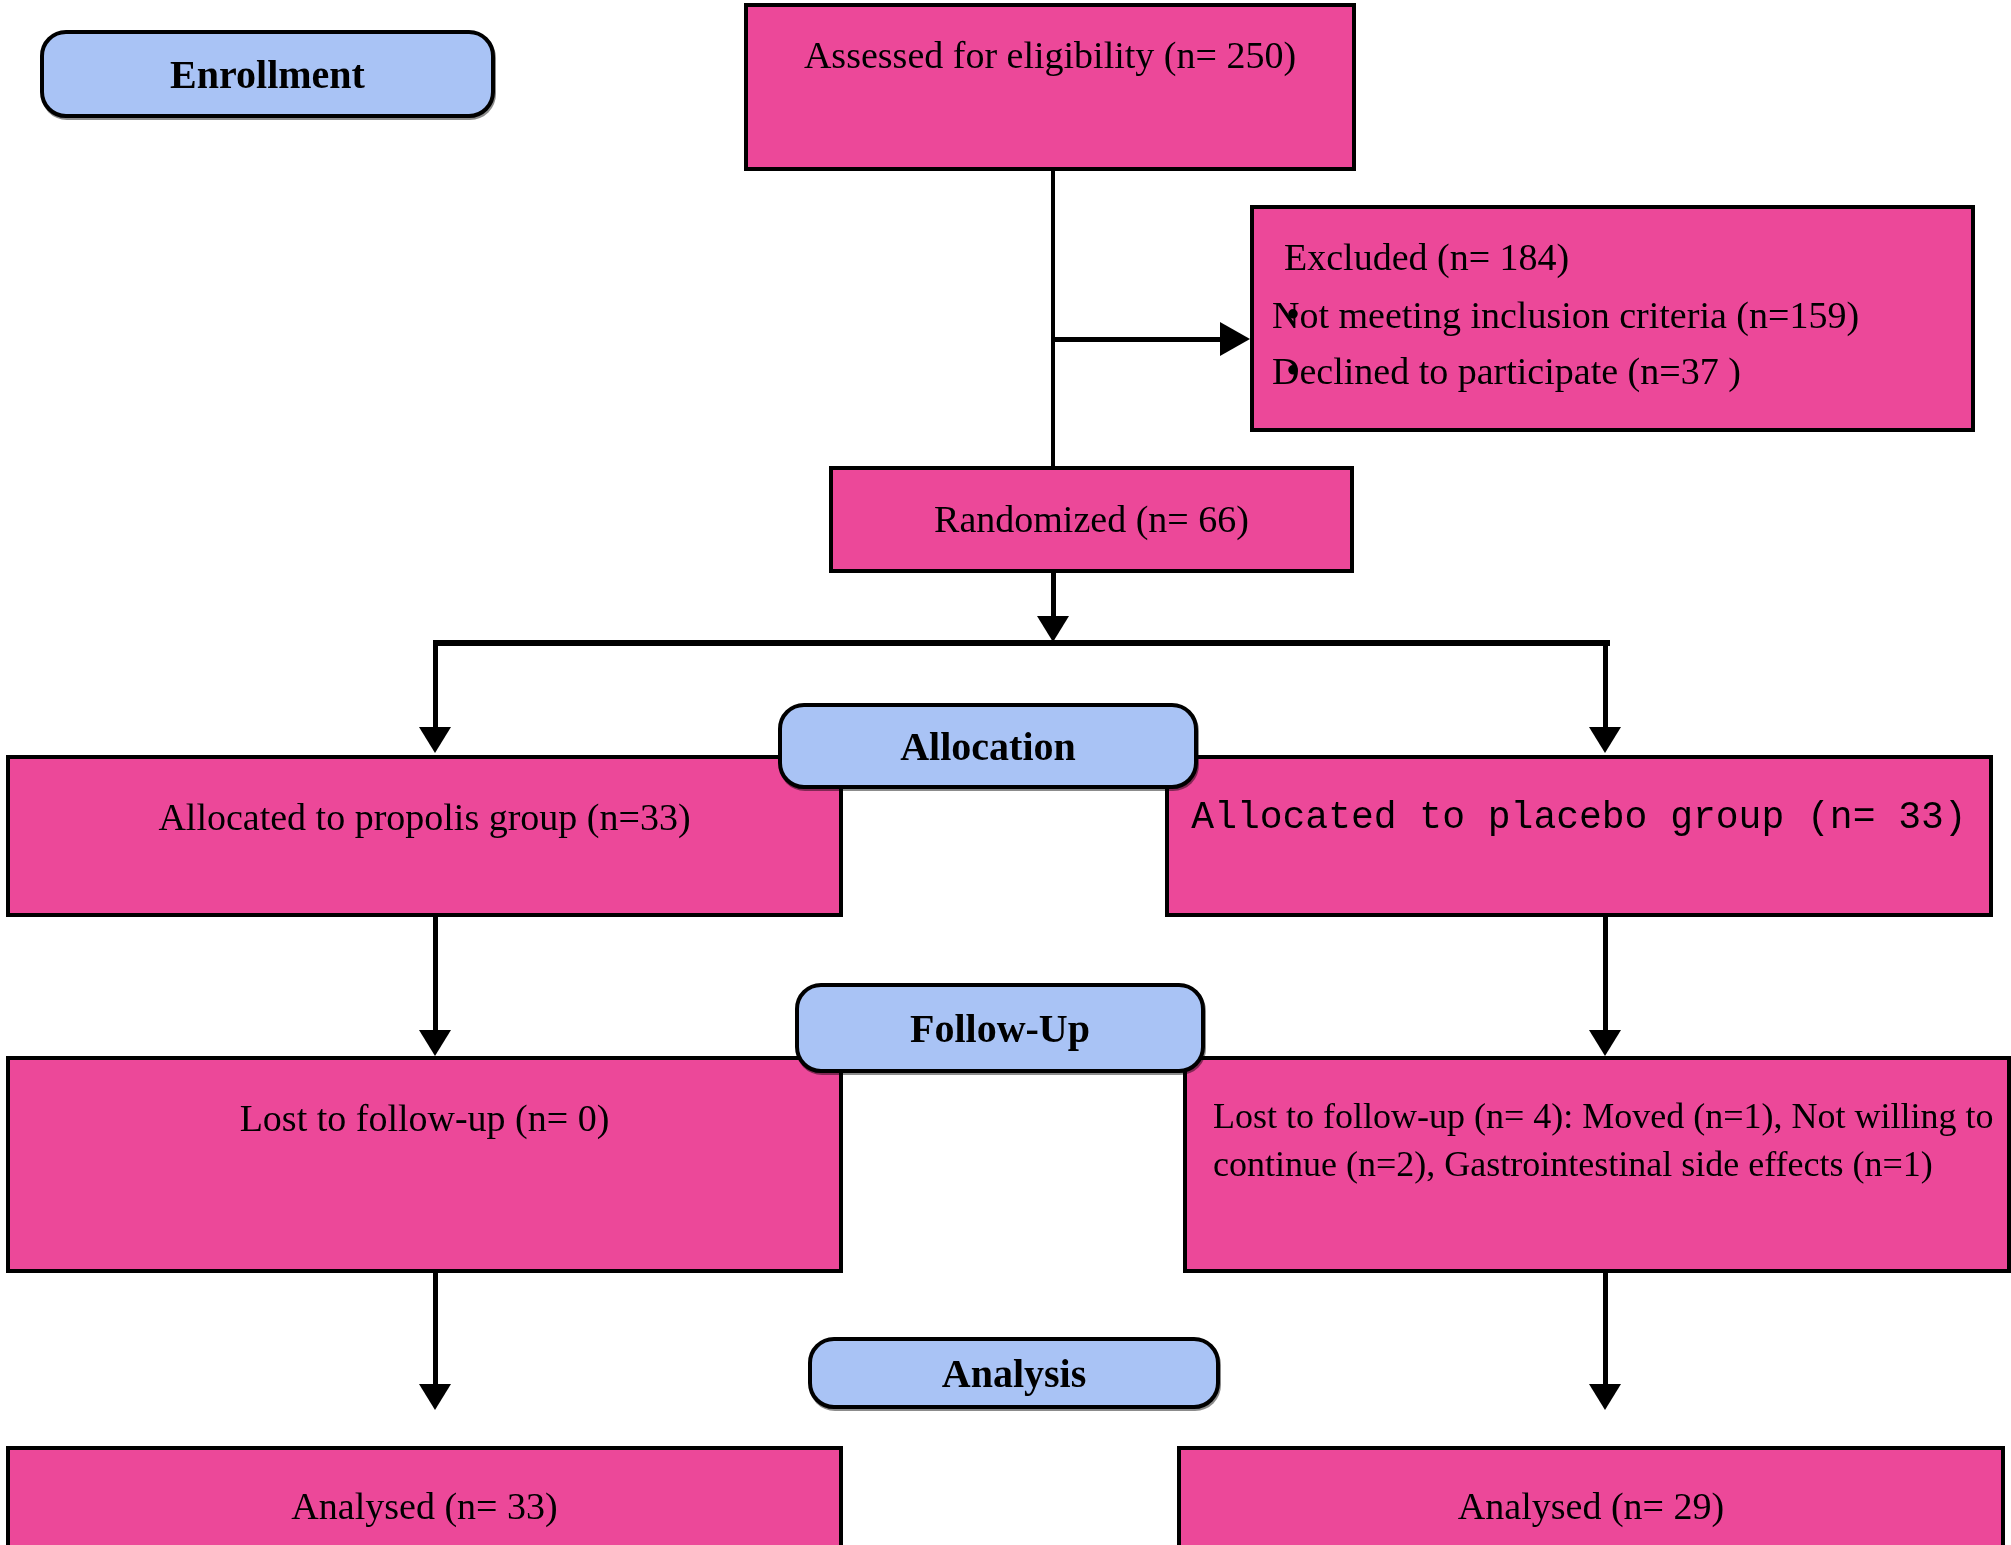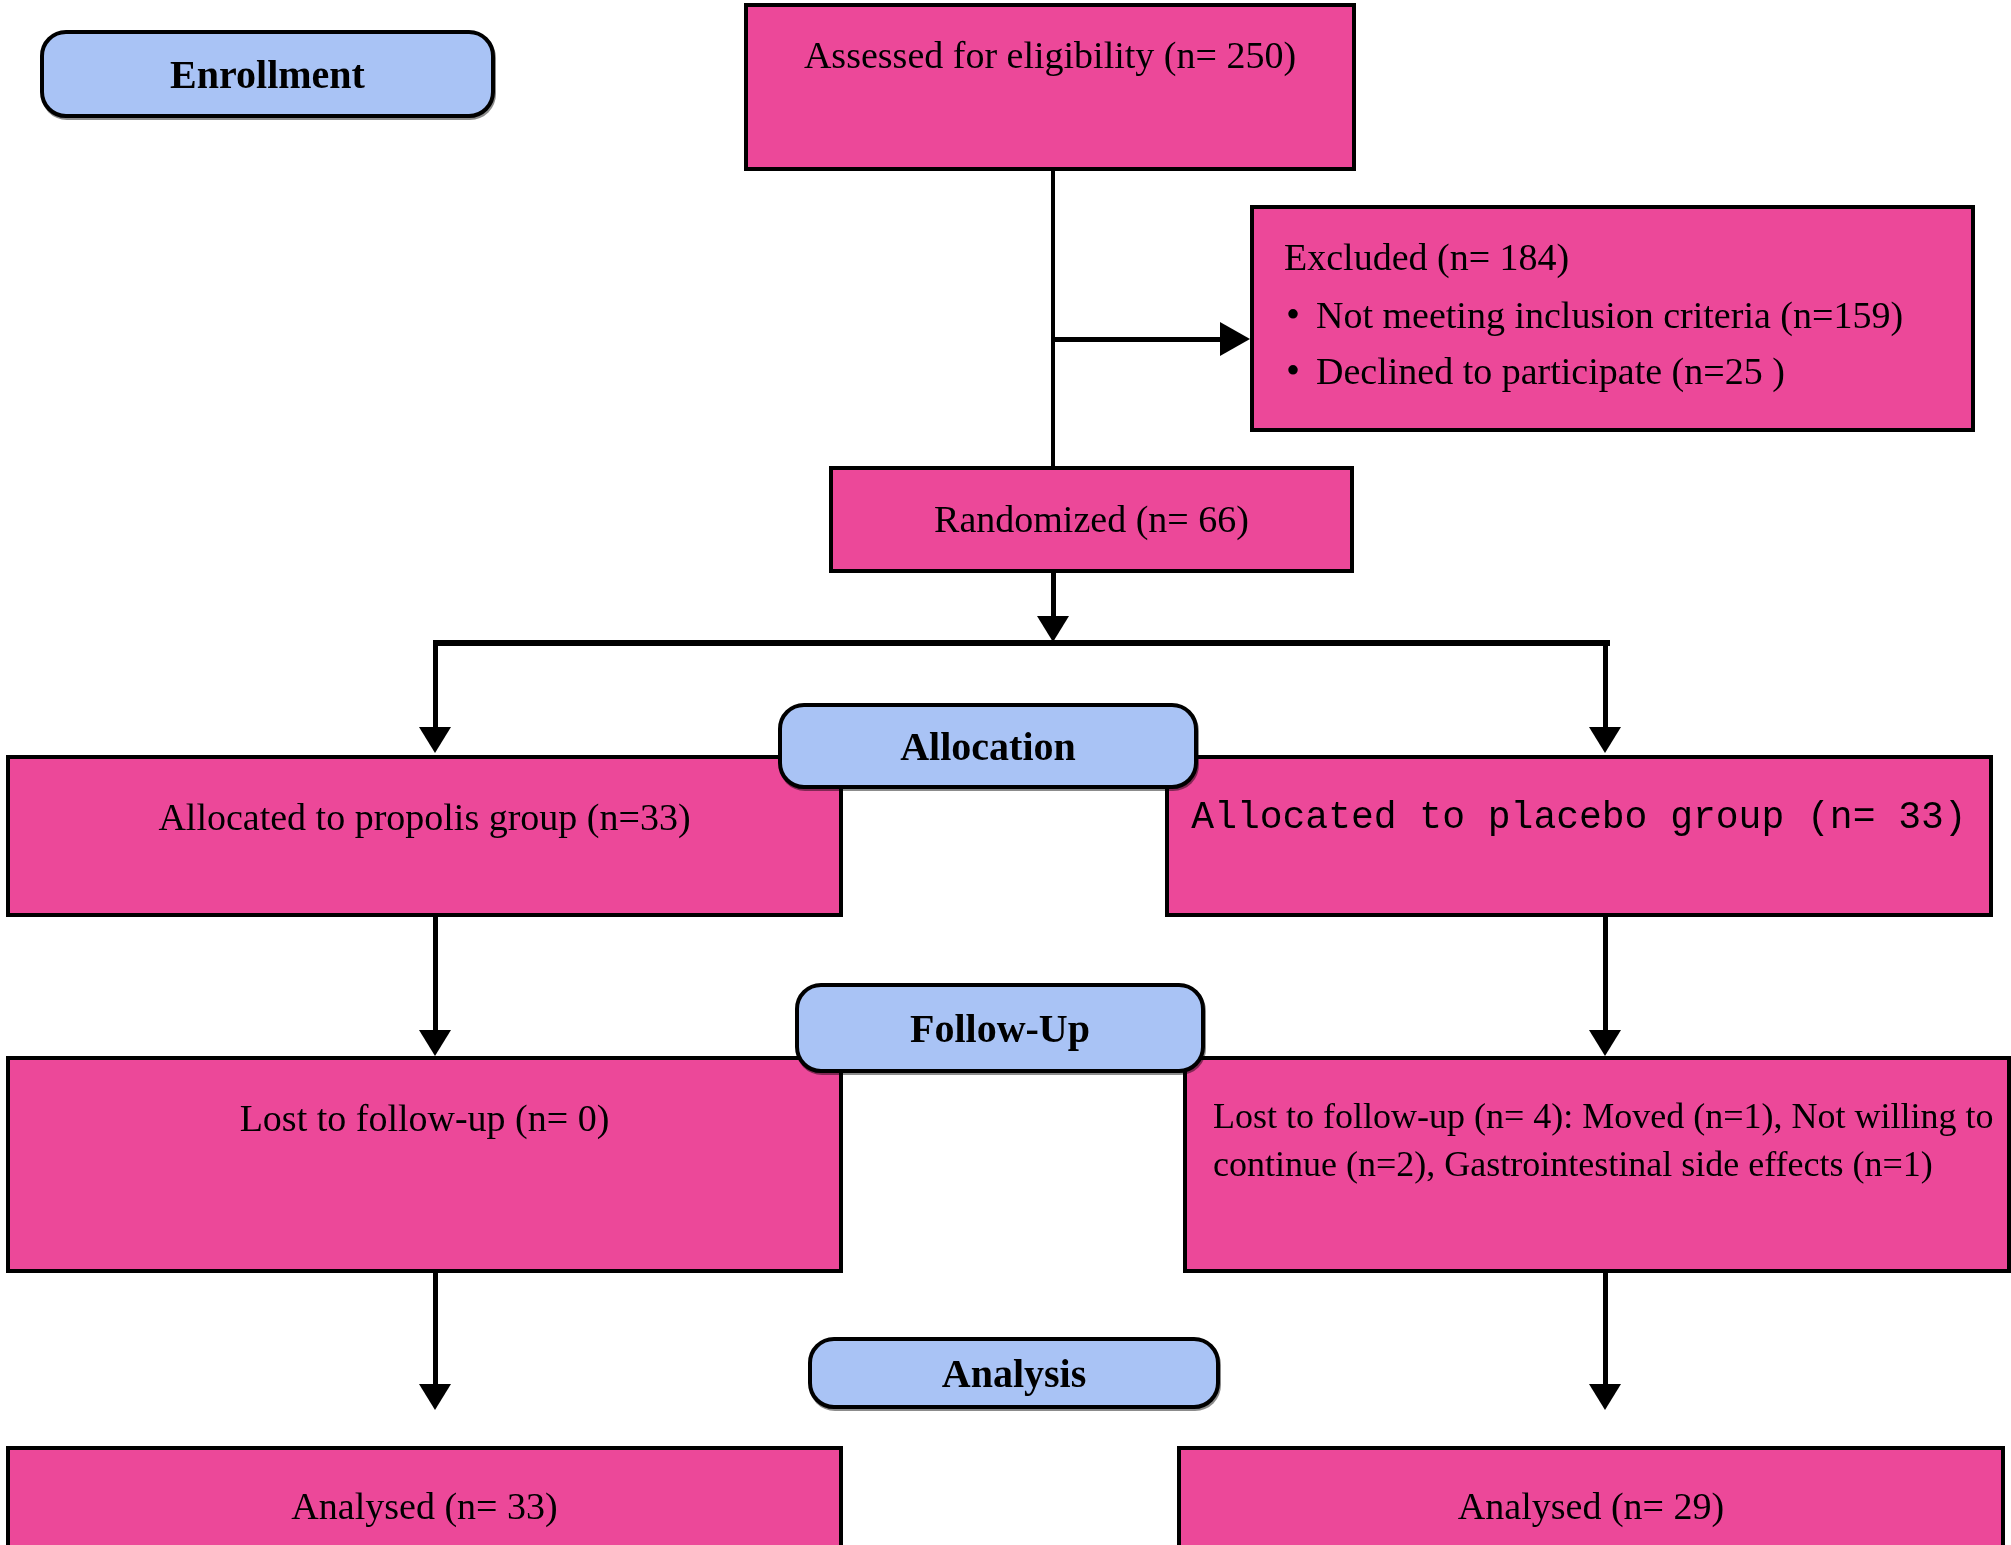--- a/index.html
+++ b/index.html
@@ -66,21 +66,20 @@
     border-top: 17px solid transparent;
     border-bottom: 17px solid transparent;
     border-left: 30px solid #000000;
     z-index: 2;
   }
   
   .exc-title {
     padding: 26px 16px 0 30px;
   }
   .bullet {
-    padding-left: 44px;
     margin-top: 12px;
     line-height: 1.18;
     position: relative;
   }
   .bullet::before {
     content: "\2022";
     position: absolute;
     left: 32px;
     top: -2px;
     font-size: 40px;
@@ -128,21 +127,21 @@
   <div class="box center pad-top-26" style="left:744px; top:3px; width:612px; height:168px;">
     <span>Assessed for eligibility (n= 250)</span>
   </div>
 
   <div class="box" style="left:1250px; top:205px; width:725px; height:227px;">
     <div class="exc-title">Excluded (n= 184)</div>
     <div class="bullet">
       <span class="bullet-text">Not meeting inclusion criteria (n=159)</span>
     </div>
     <div class="bullet">
-      <span class="bullet-text">Declined to participate (n=25 )</span>
+      <span class="bullet-text">Declined to participate (n=37 )</span>
     </div>
   </div>
 
   <div class="box vcenter" style="left:829px; top:466px; width:525px; height:107px;">
     <span>Randomized (n= 66)</span>
   </div>
 
   <div class="box center pad-top-36" style="left:6px; top:755px; width:837px; height:162px;">
     <span>Allocated to propolis group (n=33)</span>
   </div>

